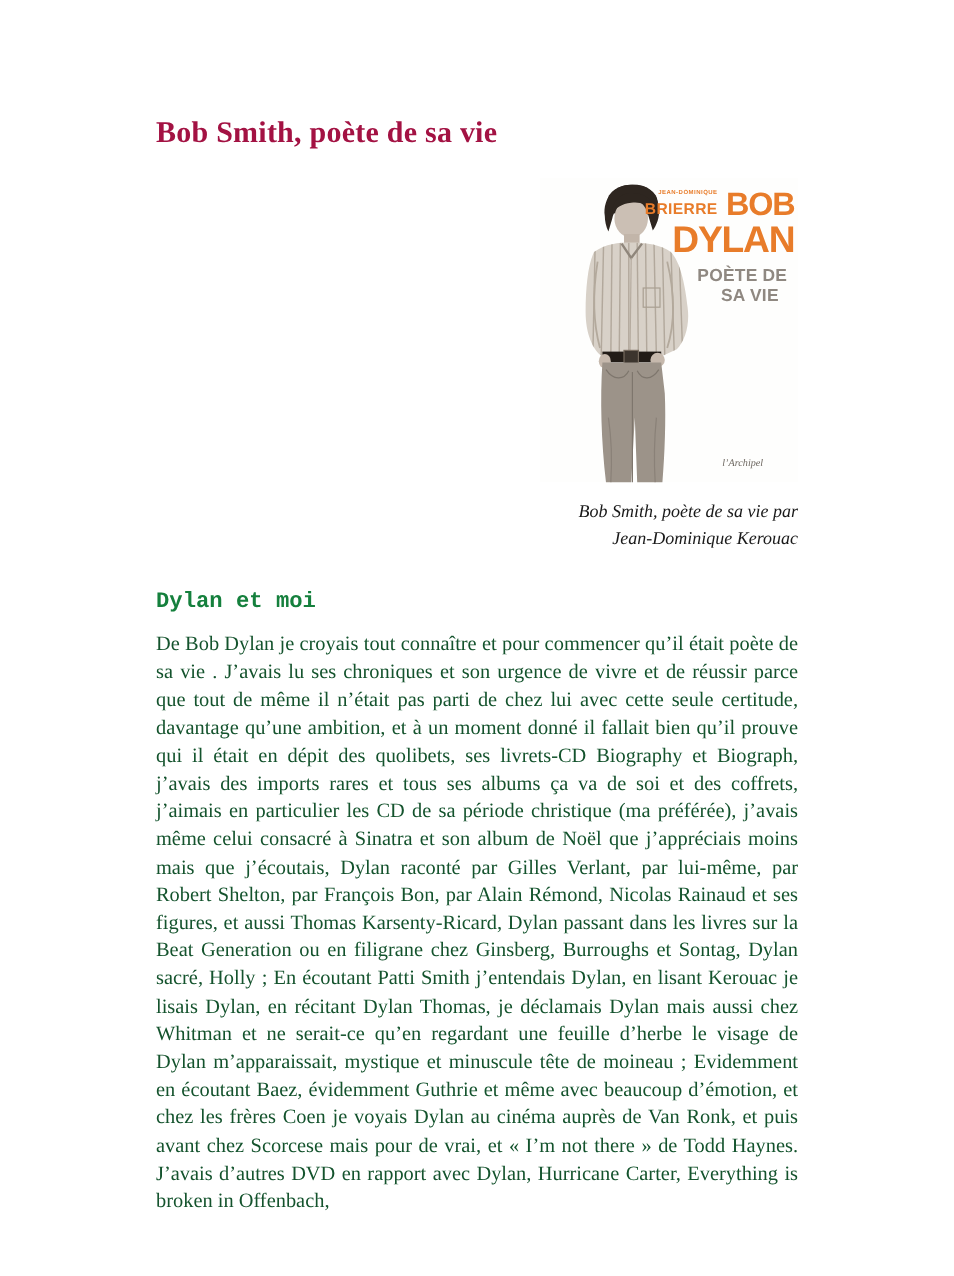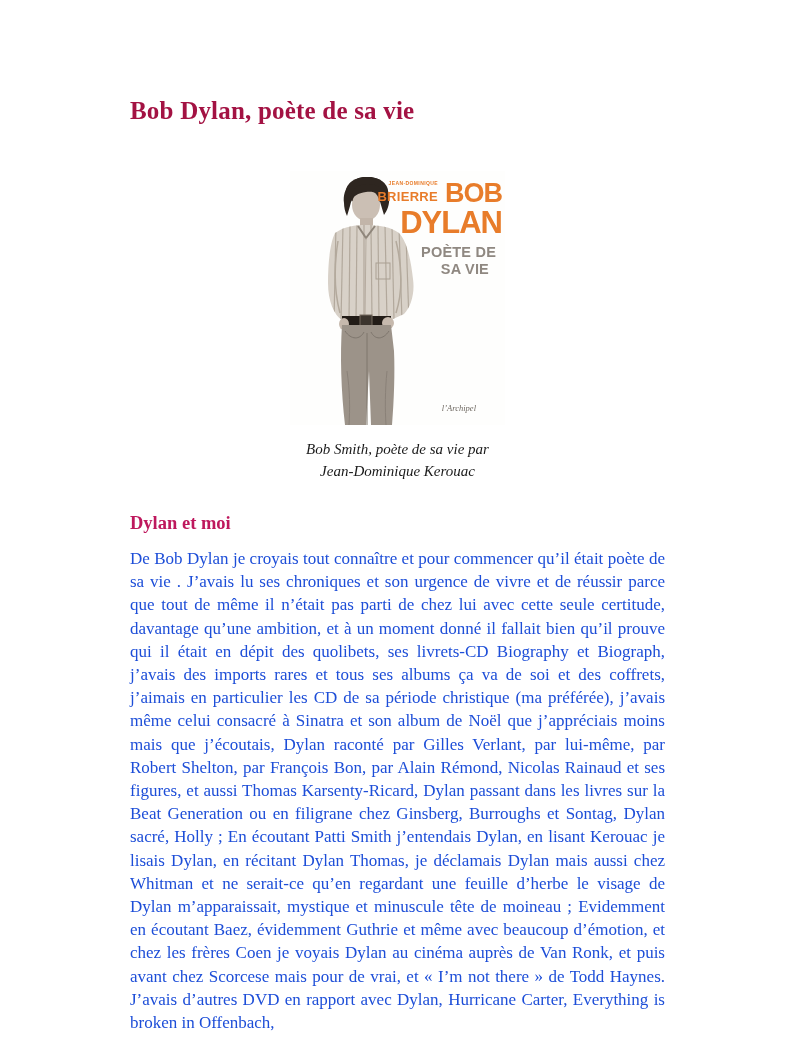--- a/index.html
+++ b/index.html
@@ -17,58 +17,59 @@
   }
   .content { padding: 0 130px; }
   h1.doc-title {
     margin: 97px 0 0 0;
     font-size: 25px;
     font-weight: bold;
     color: #a31243;
     letter-spacing: 0.2px;
   }
   figure.cover-figure {
-    margin: 46px 0 0 0;
-    text-align: center;
+    margin: 23px 0 0 0;
+    text-align: right;
   }
   .cover-wrap {
     display: inline-block;
     width: 215px; height: 254px;
     line-height: 0;
   }
   figcaption.cover-caption {
     margin-top: 9px;
     font-style: italic;
     font-size: 15px;
     line-height: 22px;
     color: #1a1a1a;
   }
   h2.section-heading {
     margin: 31px 0 0 0;
     font-size: 18.5px;
     font-weight: bold;
-    color: #be185d;
+    color: #15803d;
+    font-family: Liberation Mono, monospace;
   }
   p.body-paragraph {
     margin: 13px 0 0 0;
     font-size: 17px;
     line-height: 23.2px;
     text-align: justify;
-    color: #1d4ed8;
+    color: #14532d;
   }
   svg text { font-family: "Liberation Sans", sans-serif; }
   svg text.serif-it { font-family: "Liberation Serif", serif; font-style: italic; }
 </style>
 </head>
 <body>
 
 <div class="page">
   <div class="content">
 
-    <h1 class="doc-title">Bob Dylan, poète de sa vie</h1>
+    <h1 class="doc-title">Bob Smith, poète de sa vie</h1>
 
     <figure class="cover-figure">
       <div class="cover-wrap">
         <svg viewBox="0 0 215 254" width="215" height="254" xmlns="http://www.w3.org/2000/svg">
           <defs>
             <clipPath id="shirtClip">
               <path d="M45,62 C55,55 65,54 76,54 C89,54 101,56 109,62 C117,70 121,90 123,108 C125,122 121,136 114,143 L101,149 L52,149 C44,144 38,130 38,112 C38,92 40,72 45,62 Z"></path>
             </clipPath>
           </defs>
 

